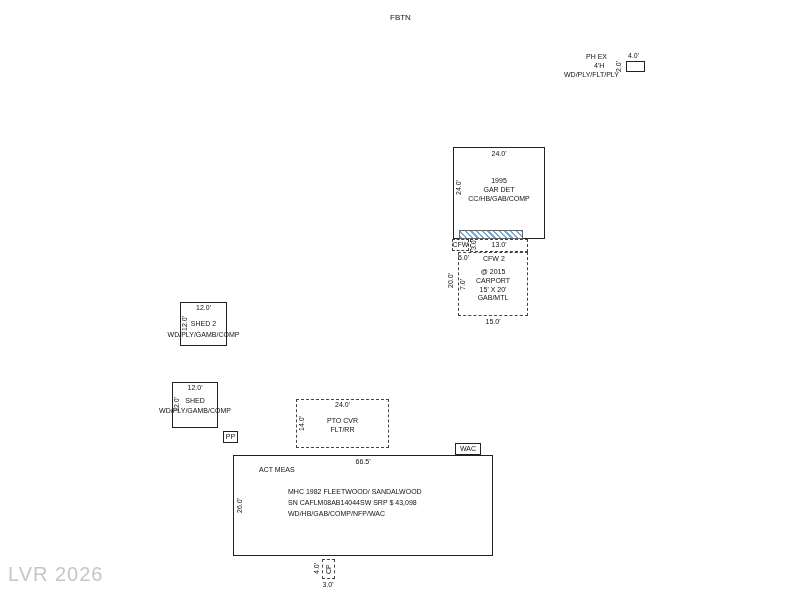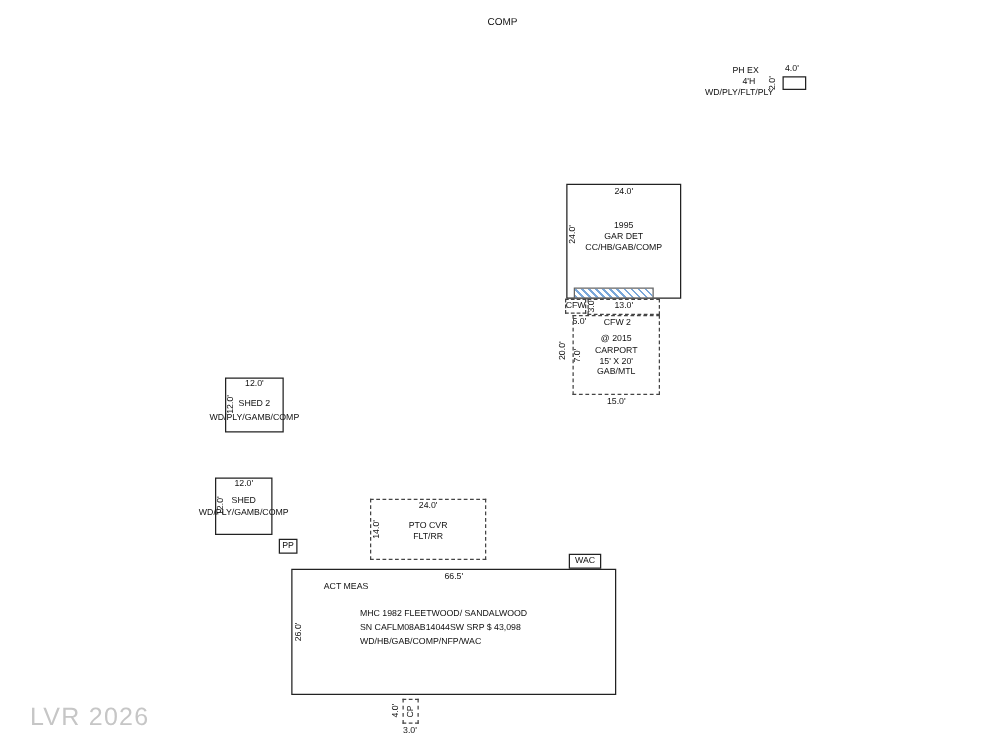--- a/index.html
+++ b/index.html
@@ -14,21 +14,21 @@
   .dashed { border:1px dashed #444; background:transparent; }
   .vtxt { writing-mode:vertical-rl; transform:rotate(180deg); font-size:7px; line-height:8px; white-space:nowrap; text-align:center; }
   .hatch { background:repeating-linear-gradient(45deg,#7aa7d9 0px,#7aa7d9 1.5px,#ffffff 1.5px,#ffffff 4px); border:1px solid #666; }
   .watermark { font-size:20px; line-height:22px; color:#c6c6c6; letter-spacing:1px; font-weight:500; }
 </style>
 </head>
 <body>
 
 <div class="canvas">
 
-  <div class="abs lbl" style="left:390px; top:13px;">COMP</div>
+  <div class="abs lbl" style="left:390px; top:13px;">FBTN</div>
 
   <div class="abs sm" style="left:586px; top:53px;">PH EX</div>
   <div class="abs sm" style="left:594px; top:62px;">4'H</div>
   <div class="abs sm" style="left:564px; top:71px;">WD/PLY/FLT/PLY</div>
   <div class="abs sm" style="left:628px; top:52px;">4.0'</div>
   <div class="abs vtxt" style="left:615px; top:58px; height:16px;">2.0'</div>
   <div class="abs solid" style="left:626px; top:61px; width:19px; height:11px;"></div>
 
   <div class="abs solid" style="left:453px; top:147px; width:92px; height:92px;"></div>
   <div class="abs sm ctr" style="left:453px; top:150px; width:92px;">24.0'</div>
@@ -85,15 +85,15 @@
   <div class="abs sm" style="left:259px; top:466px;">ACT MEAS</div>
   <div class="abs sm" style="left:288px; top:488px;">MHC 1982 FLEETWOOD/ SANDALWOOD</div>
   <div class="abs sm" style="left:288px; top:499px;">SN CAFLM08AB14044SW  SRP $ 43,098</div>
   <div class="abs sm" style="left:288px; top:510px;">WD/HB/GAB/COMP/NFP/WAC</div>
 
   <div class="abs vtxt" style="left:313px; top:559px; height:18px;">4.0'</div>
   <div class="abs dashed" style="left:322px; top:559px; width:13px; height:20px;"></div>
   <div class="abs vtxt" style="left:325px; top:560px; height:18px;">CP</div>
   <div class="abs sm ctr" style="left:317px; top:581px; width:22px;">3.0'</div>
 
-  <div class="abs watermark" style="left:24px; top:563px;">LVR 2026</div>
+  <div class="abs watermark" style="left:8px; top:563px;">LVR 2026</div>
 
 </div>
 
 </body></html>

